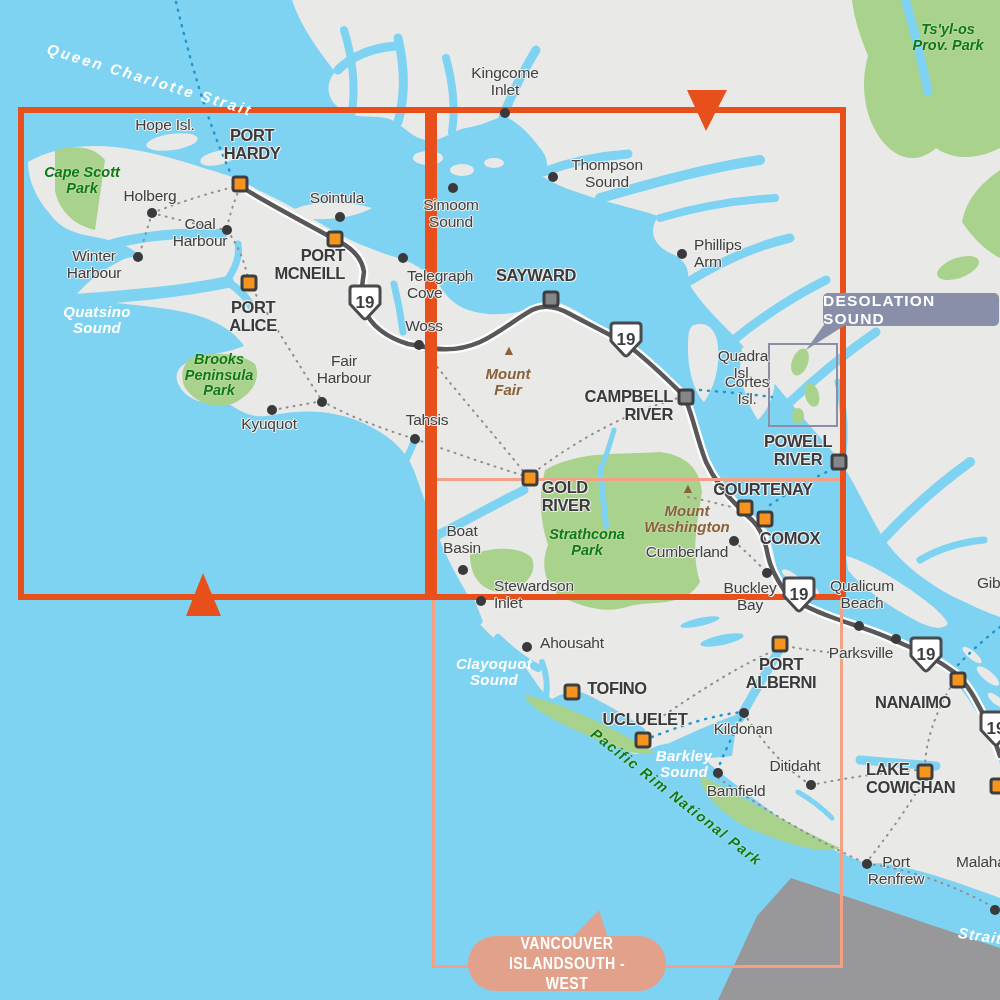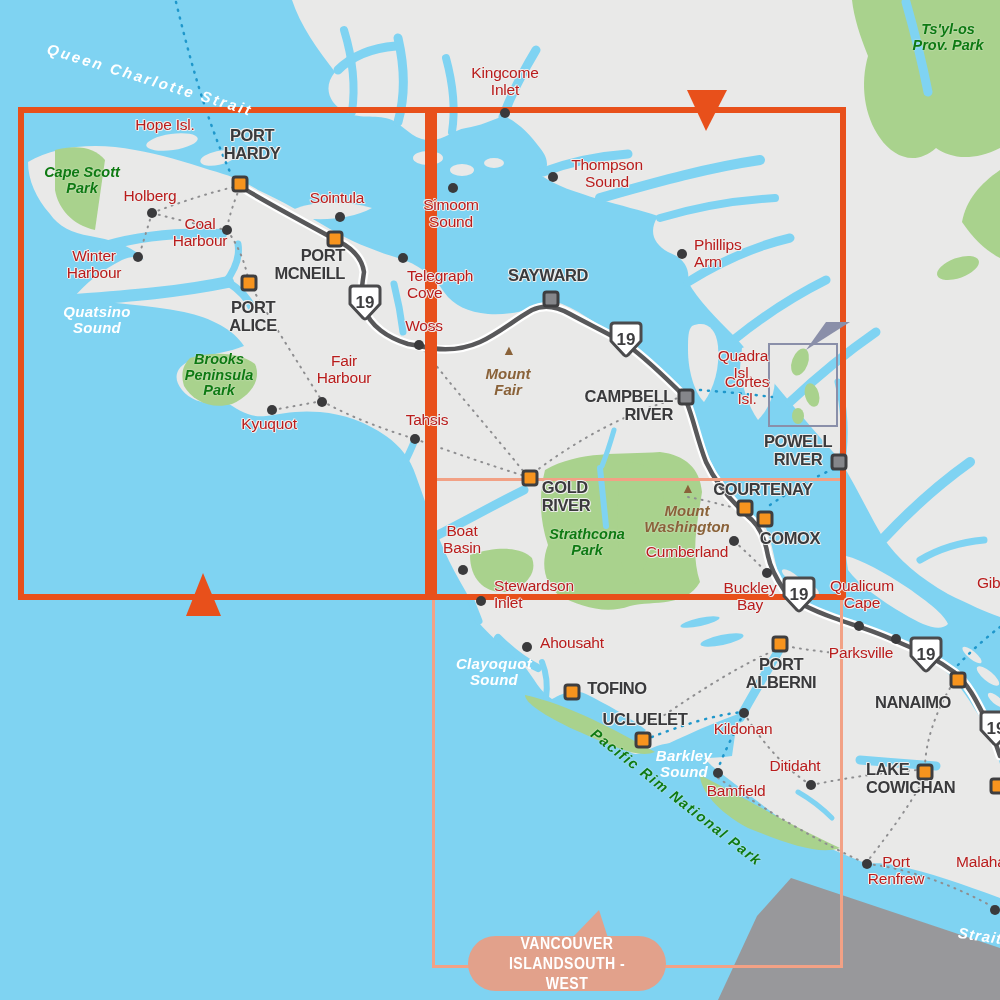--- a/index.html
+++ b/index.html
@@ -2,21 +2,21 @@
 <html><head>
 <meta charset="utf-8">
 <style>
   html,body{margin:0;padding:0;background:#fff}
   #map{position:relative;width:1000px;height:1000px;overflow:hidden;background:#7FD3F2;
        font-family:"Liberation Sans",sans-serif}
   #base{position:absolute;left:0;top:0}
   #overlay{position:absolute;left:0;top:0;width:1000px;height:1000px}
   .lbl{position:absolute;white-space:nowrap;line-height:1.07}
   .lbl span{display:block}
-  .town{font-size:15.5px;color:#b91c1c;letter-spacing:-0.2px;
+  .town{font-size:15.5px;color:#404040;letter-spacing:-0.2px;
         text-shadow:1px 0 0 rgba(238,238,237,.9),-1px 0 0 rgba(238,238,237,.9),0 1px 0 rgba(238,238,237,.9),0 -1px 0 rgba(238,238,237,.9),1px 1px 0 rgba(238,238,237,.9),-1px -1px 0 rgba(238,238,237,.9)}
   .city{font-size:16.5px;font-weight:bold;color:#3A3A3C;letter-spacing:-0.4px;
         text-shadow:1px 0 0 rgba(238,238,237,.9),-1px 0 0 rgba(238,238,237,.9),0 1px 0 rgba(238,238,237,.9),0 -1px 0 rgba(238,238,237,.9),1px 1px 0 rgba(238,238,237,.9),-1px -1px 0 rgba(238,238,237,.9)}
   .water{font-size:15px;font-weight:bold;font-style:italic;color:#FFFFFF;letter-spacing:.3px}
   .park{font-size:14.5px;font-weight:bold;font-style:italic;color:#0E7A12;
         text-shadow:0 0 2px rgba(240,240,238,.8)}
   .mtn{font-size:15px;font-weight:bold;font-style:italic;color:#8A6239;
        text-shadow:0 0 2px rgba(240,240,238,.8)}
   .dot{position:absolute;width:10px;height:10px;border-radius:50%;background:#3A3A3C;
        transform:translate(-50%,-50%)}
@@ -268,21 +268,21 @@
         <span>Cumberland</span>
       </div>
       <div class="dot" style="left: 767px; top: 573px;"></div>
       <div class="lbl town" style="text-align: center; transform: translateX(-50%); left: 750px; top: 580px;">
         <span>Buckley</span>
         <span>Bay</span>
       </div>
       <div class="dot" style="left: 859px; top: 626px;"></div>
       <div class="lbl town" style="text-align: center; transform: translateX(-50%); left: 862px; top: 578px;">
         <span>Qualicum</span>
-        <span>Cape</span>
+        <span>Beach</span>
       </div>
       <div class="dot" style="left: 896px; top: 639px;"></div>
       <div class="lbl town" style="text-align: center; transform: translateX(-50%); left: 861px; top: 645px;">
         <span>Parksville</span>
       </div>
       <div class="dot" style="left: 744px; top: 713px;"></div>
       <div class="lbl town" style="text-align: center; transform: translateX(-50%); left: 743px; top: 721px;">
         <span>Kildonan</span>
       </div>
       <div class="dot" style="left: 811px; top: 785px;"></div>
@@ -409,21 +409,21 @@
       <div class="lbl city" style="text-align: center; transform: translateX(-50%); left: 913px; top: 694px;">
         <span>NANAIMO</span>
       </div>
       <div class="marker orange" style="left: 925px; top: 772px;"></div>
       <div class="lbl city" style="text-align: left; left: 866px; top: 761px;">
         <span>LAKE</span>
         <span>COWICHAN</span>
       </div>
       <div class="marker orange" style="left: 998px; top: 786px;"></div>
       <div class="marker gray" style="left: 551px; top: 299px;"></div>
-      <div class="lbl city" style="text-align: center; transform: translateX(-50%); left: 548px; top: 267px;">
+      <div class="lbl city" style="text-align: center; transform: translateX(-50%); left: 536px; top: 267px;">
         <span>SAYWARD</span>
       </div>
       <div class="marker gray" style="left: 686px; top: 397px;"></div>
       <div class="lbl city" style="text-align: right; transform: translateX(-100%); left: 673px; top: 388px;">
         <span>CAMPBELL</span>
         <span>RIVER</span>
       </div>
       <div class="marker gray" style="left: 839px; top: 462px;"></div>
       <div class="lbl city" style="text-align: center; transform: translateX(-50%); left: 798px; top: 433px;">
         <span>POWELL</span>
@@ -448,17 +448,20 @@
       <div class="shield" style="left: 996px; top: 731px;"><svg width="34" height="38" viewBox="0 0 34 38">
           <path d="M5 2 H29 Q32 2 32 5 V20 L19 34 Q17 36 15 34 L2 20 V5 Q2 2 5 2 Z" fill="#fff" stroke="#4A4A4C" stroke-width="3" stroke-linejoin="round"></path>
           <text x="17" y="24" text-anchor="middle" font-size="17" font-weight="bold" fill="#3E3E40" font-family="Liberation Sans, sans-serif">19</text>
         </svg></div>
       <svg class="ptr" width="1000" height="1000">
         <polygon points="826,322 850,322 806,350" fill="#8A8FA9"></polygon>
         <polygon points="687,90 727,90 706,131" fill="#E8501B"></polygon>
         <polygon points="186,616 221,616 203,573" fill="#E8501B"></polygon>
         <polygon points="572,938 608,938 599,910" fill="#E2A18B"></polygon>
       </svg>
+      <div class="deso-label" style="left: 823px; top: 293px; width: 176px; height: 33px; background: rgb(138, 143, 169);">
+        <span>DESOLATION SOUND</span>
+      </div>
       <div class="callout" style="left: 468px; top: 936px; width: 198px; height: 55px; background: rgb(226, 161, 139); border-radius: 27.5px;">
         <div class="txt" style="font-size: 16px;"><span>VANCOUVER ISLAND</span><span>SOUTH - WEST</span></div>
       </div>
     </div>
 </div>
 
 </body></html>

